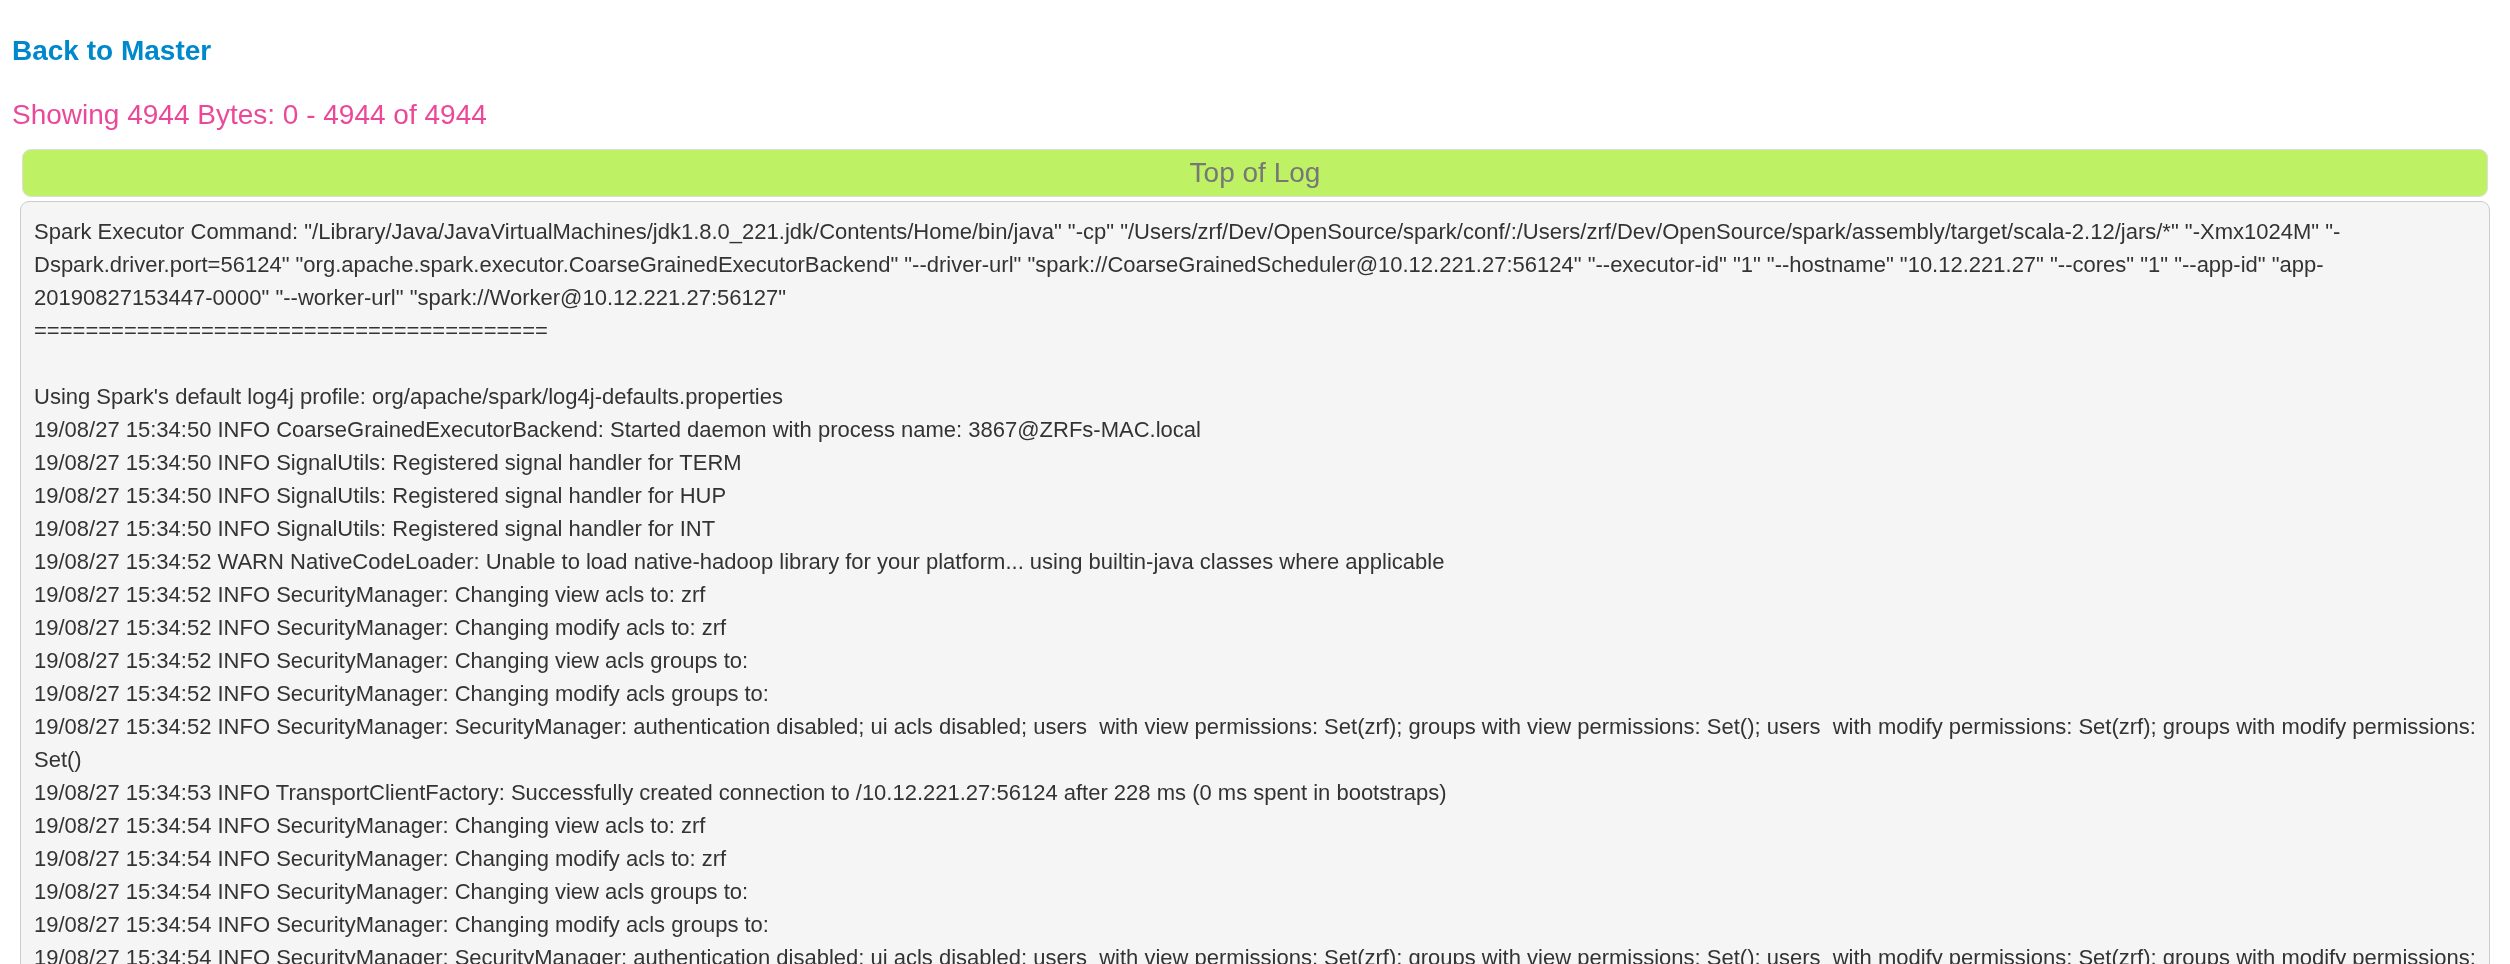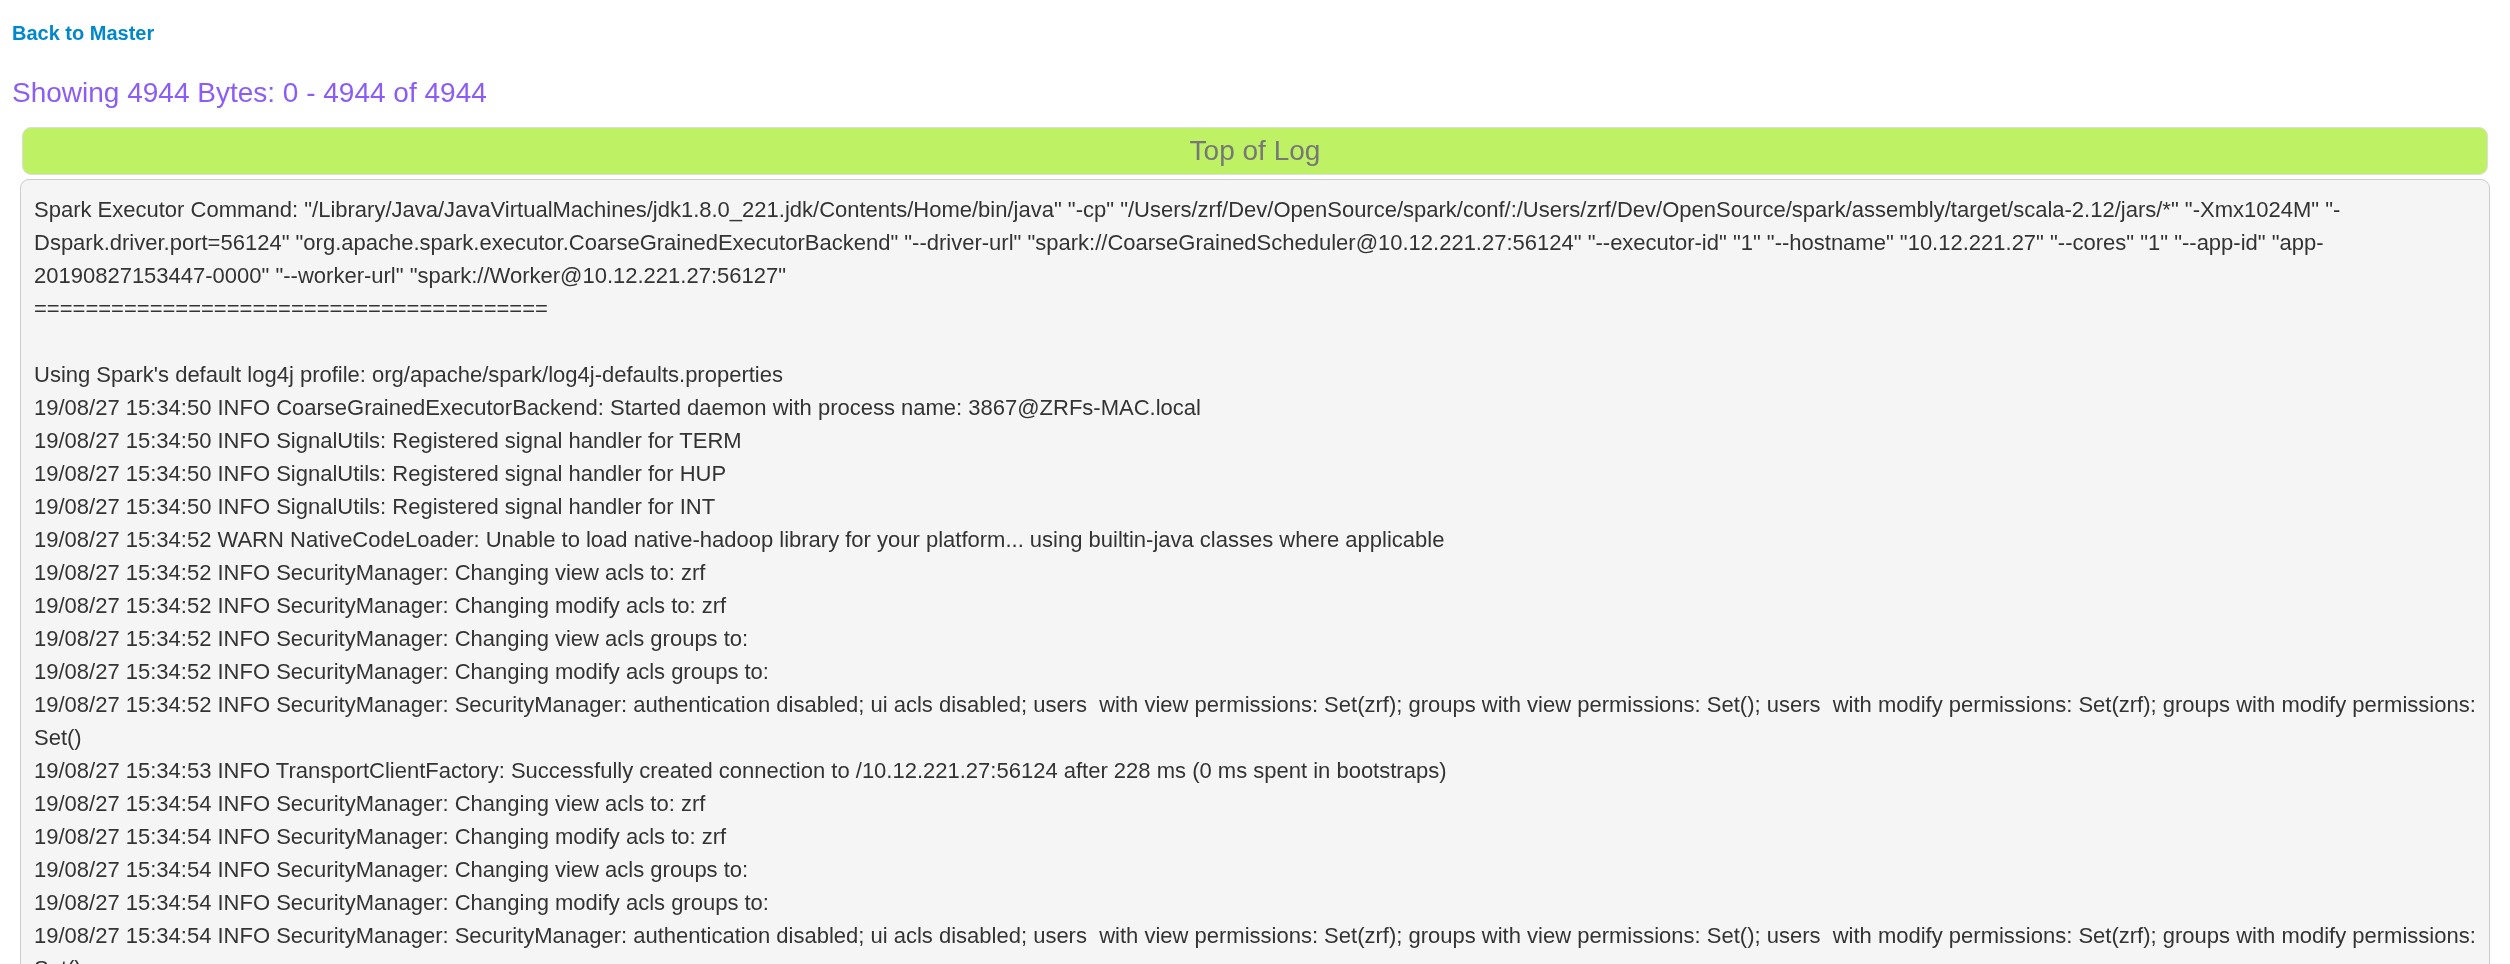--- a/index.html
+++ b/index.html
@@ -10,31 +10,31 @@
     height: 964px;
     overflow: hidden;
     background: #ffffff;
     font-family: "Liberation Sans", "DejaVu Sans", sans-serif;
   }
   .page {
     padding: 14px 10px 0 10px;
   }
   .back-link {
     display: inline-block;
-    margin: 8px 0 0 2px;
-    font-size: 20px;
+    margin: 21px 0 0 2px;
+    font-size: 28px;
     font-weight: bold;
     color: #0088cc;
     text-decoration: none;
     cursor: pointer;
   }
   .byte-range {
     margin: 32px 0 0 2px;
     font-size: 28px;
-    color: #8b5cf6;
+    color: #ec4899;
   }
   .log-header-bar {
     margin: 18px 12px 4px 12px;
     height: 48px;
     line-height: 46px;
     text-align: center;
     font-size: 28px;
     color: #777777;
     background: #bef264;
     border: 1px solid #dddddd;

